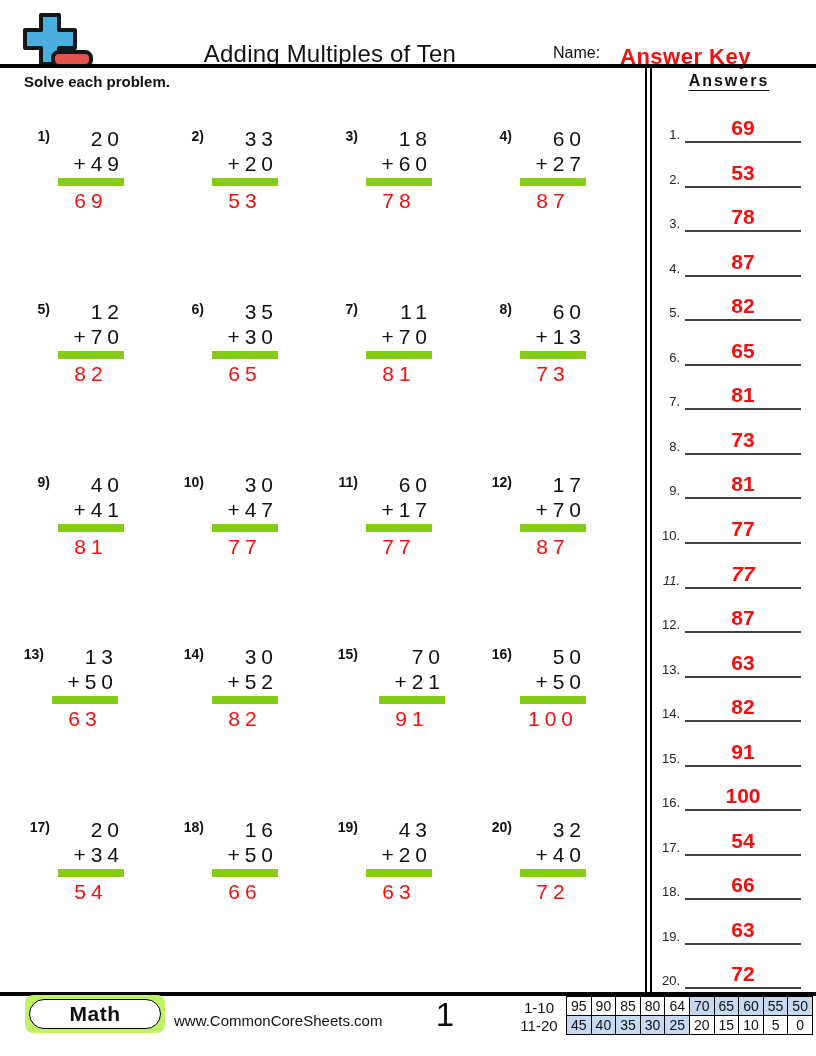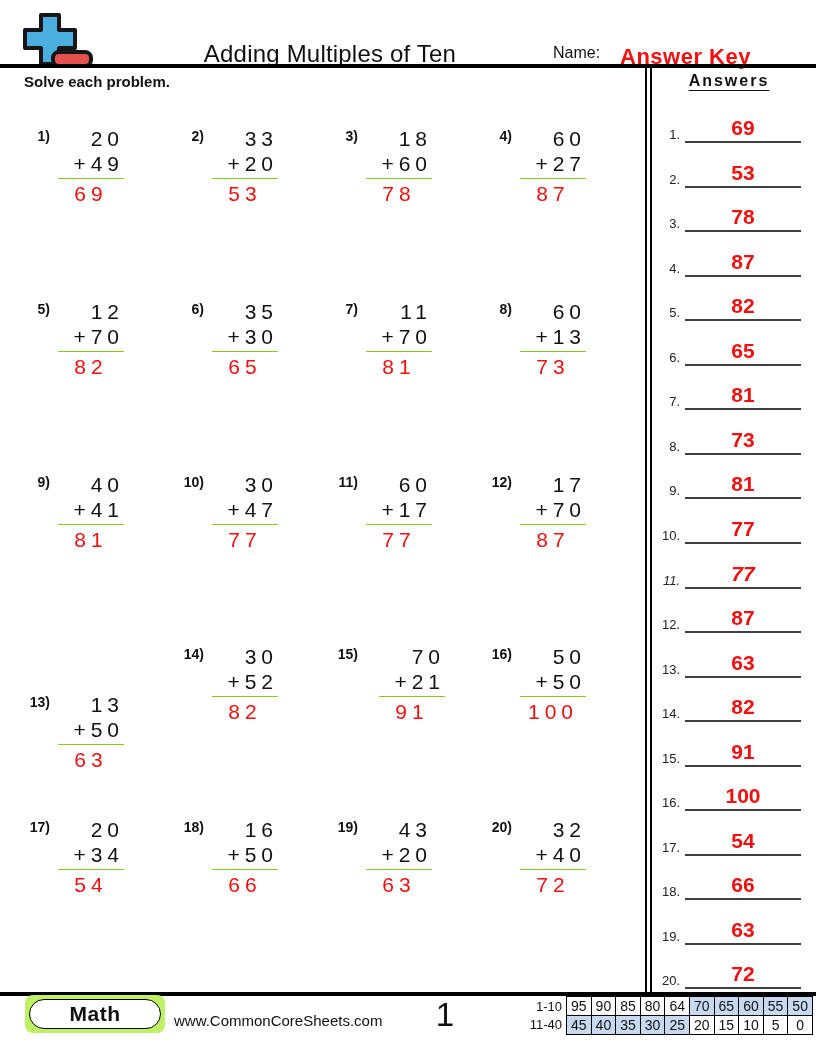--- a/index.html
+++ b/index.html
@@ -38,21 +38,21 @@
   .problem { position: absolute; display: flex; }
   .p-num {
     width: 34px; padding-right: 8px; padding-top: 2px;
     text-align: right; font-weight: bold; font-size: 14px;
   }
   .p-body { width: 66px; }
   .p-row {
     font-size: 21px; letter-spacing: 5px; line-height: 25px;
     text-align: right; white-space: nowrap;
   }
-  .p-bottom { border-bottom: 1px solid #84cc16; padding-bottom: 2px; }
+  .p-bottom { border-bottom: 8px solid #84cc16; padding-bottom: 2px; }
   .p-answer {
     font-size: 21px; letter-spacing: 5px; line-height: 24px;
     text-align: center; color: var(--answer-red); padding-top: 3px;
   }
 
   
   .answers-divider {
     position: absolute; left: 645px; top: 68px; height: 924px; width: 7px;
     border-left: 2px solid #000; border-right: 2px solid #000;
   }
@@ -80,21 +80,21 @@
     background: #bef264; border-radius: 8px;
   }
   .math-pill {
     position: absolute; inset: 4px; background: #fff; border-radius: 16px;
     border: 1px solid #000;
     display: flex; align-items: center; justify-content: center;
     font-size: 21px; font-weight: bold; letter-spacing: .5px;
   }
   .website { position: absolute; left: 174px; top: 1012px; font-size: 15px; }
   .page-num { position: absolute; left: 400px; top: 996px; width: 90px; text-align: center; font-size: 33px; }
-  .grade-label { position: absolute; left: 516px; width: 46px; text-align: right; font-size: 13px; }
+  .grade-label { position: absolute; left: 516px; width: 46px; text-align: center; font-size: 15px; }
   .grade-label.r0 { top: 999px; }
   .grade-label.r1 { top: 1017px; }
   .grade-table { position: absolute; left: 566px; top: 996px; border-left: 1px solid #000; border-top: 1px solid #000; }
   .grade-row { display: flex; height: 19px; }
   .grade-cell {
     width: 24.6px; height: 19px;
     border-right: 1px solid #000; border-bottom: 1px solid #000;
     display: flex; align-items: center; justify-content: center;
     font-size: 14px;
   }
@@ -207,21 +207,21 @@
         </div>
       </div>
       <div class="problem" style="left: 486px; top: 471.6px;">
         <div class="p-num">12)</div>
         <div class="p-body">
           <div class="p-row">17</div>
           <div class="p-row p-bottom">+70</div>
           <div class="p-answer">87</div>
         </div>
       </div>
-      <div class="problem" style="left: 24px; top: 644.4px; margin-top: 48px;">
+      <div class="problem" style="left: 18px; top: 644.4px;">
         <div class="p-num">13)</div>
         <div class="p-body">
           <div class="p-row">13</div>
           <div class="p-row p-bottom">+50</div>
           <div class="p-answer">63</div>
         </div>
       </div>
       <div class="problem" style="left: 178px; top: 644.4px;">
         <div class="p-num">14)</div>
         <div class="p-body">
@@ -365,21 +365,21 @@
       </div>
     </div>
 
   <div class="footer-rule"></div>
   <div class="math-badge">
     <div class="math-pill">Math</div>
   </div>
   <div class="website">www.CommonCoreSheets.com</div>
   <div class="page-num">1</div>
   <div class="grade-label r0">1-10</div>
-  <div class="grade-label r1">11-40</div>
+  <div class="grade-label r1">11-20</div>
   <div class="grade-table">
     <div class="grade-row" id="grade-row-0">
         <div class="grade-cell">95</div>
         <div class="grade-cell">90</div>
         <div class="grade-cell">85</div>
         <div class="grade-cell">80</div>
         <div class="grade-cell">64</div>
         <div class="grade-cell shaded">70</div>
         <div class="grade-cell shaded">65</div>
         <div class="grade-cell shaded">60</div>

